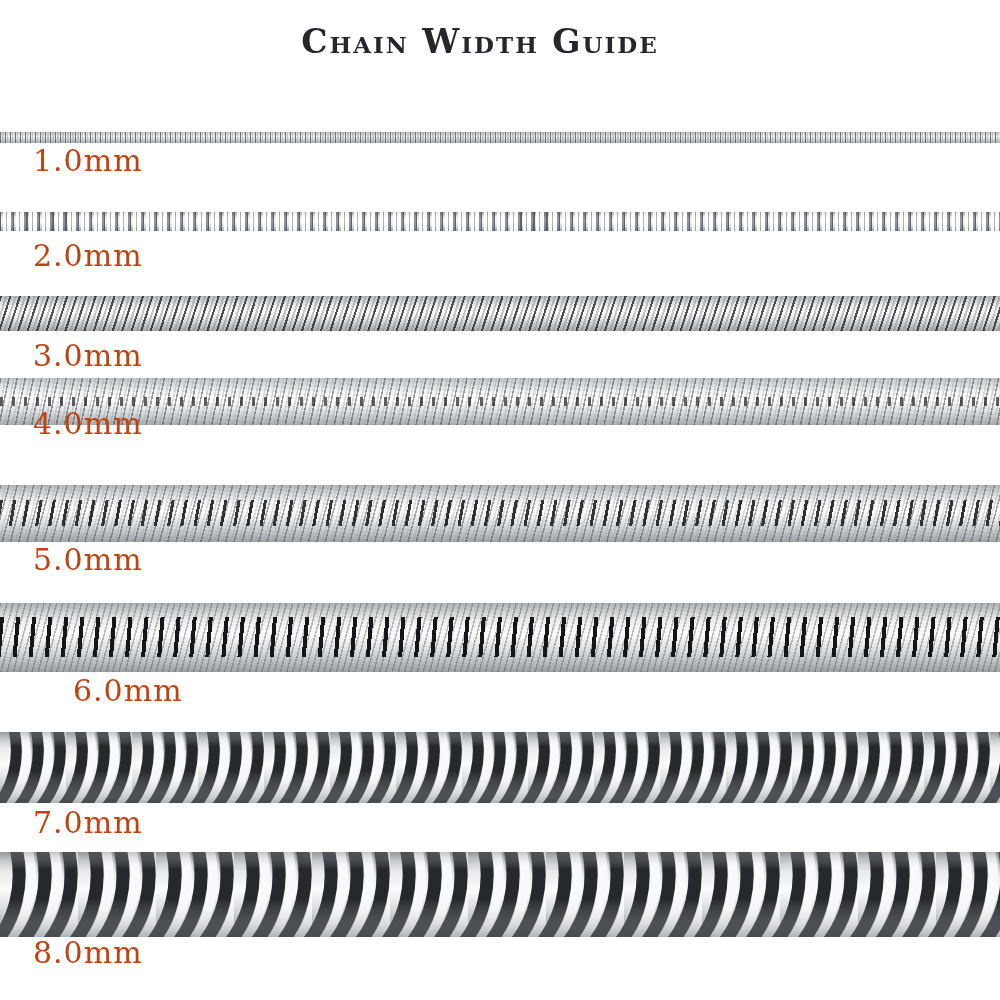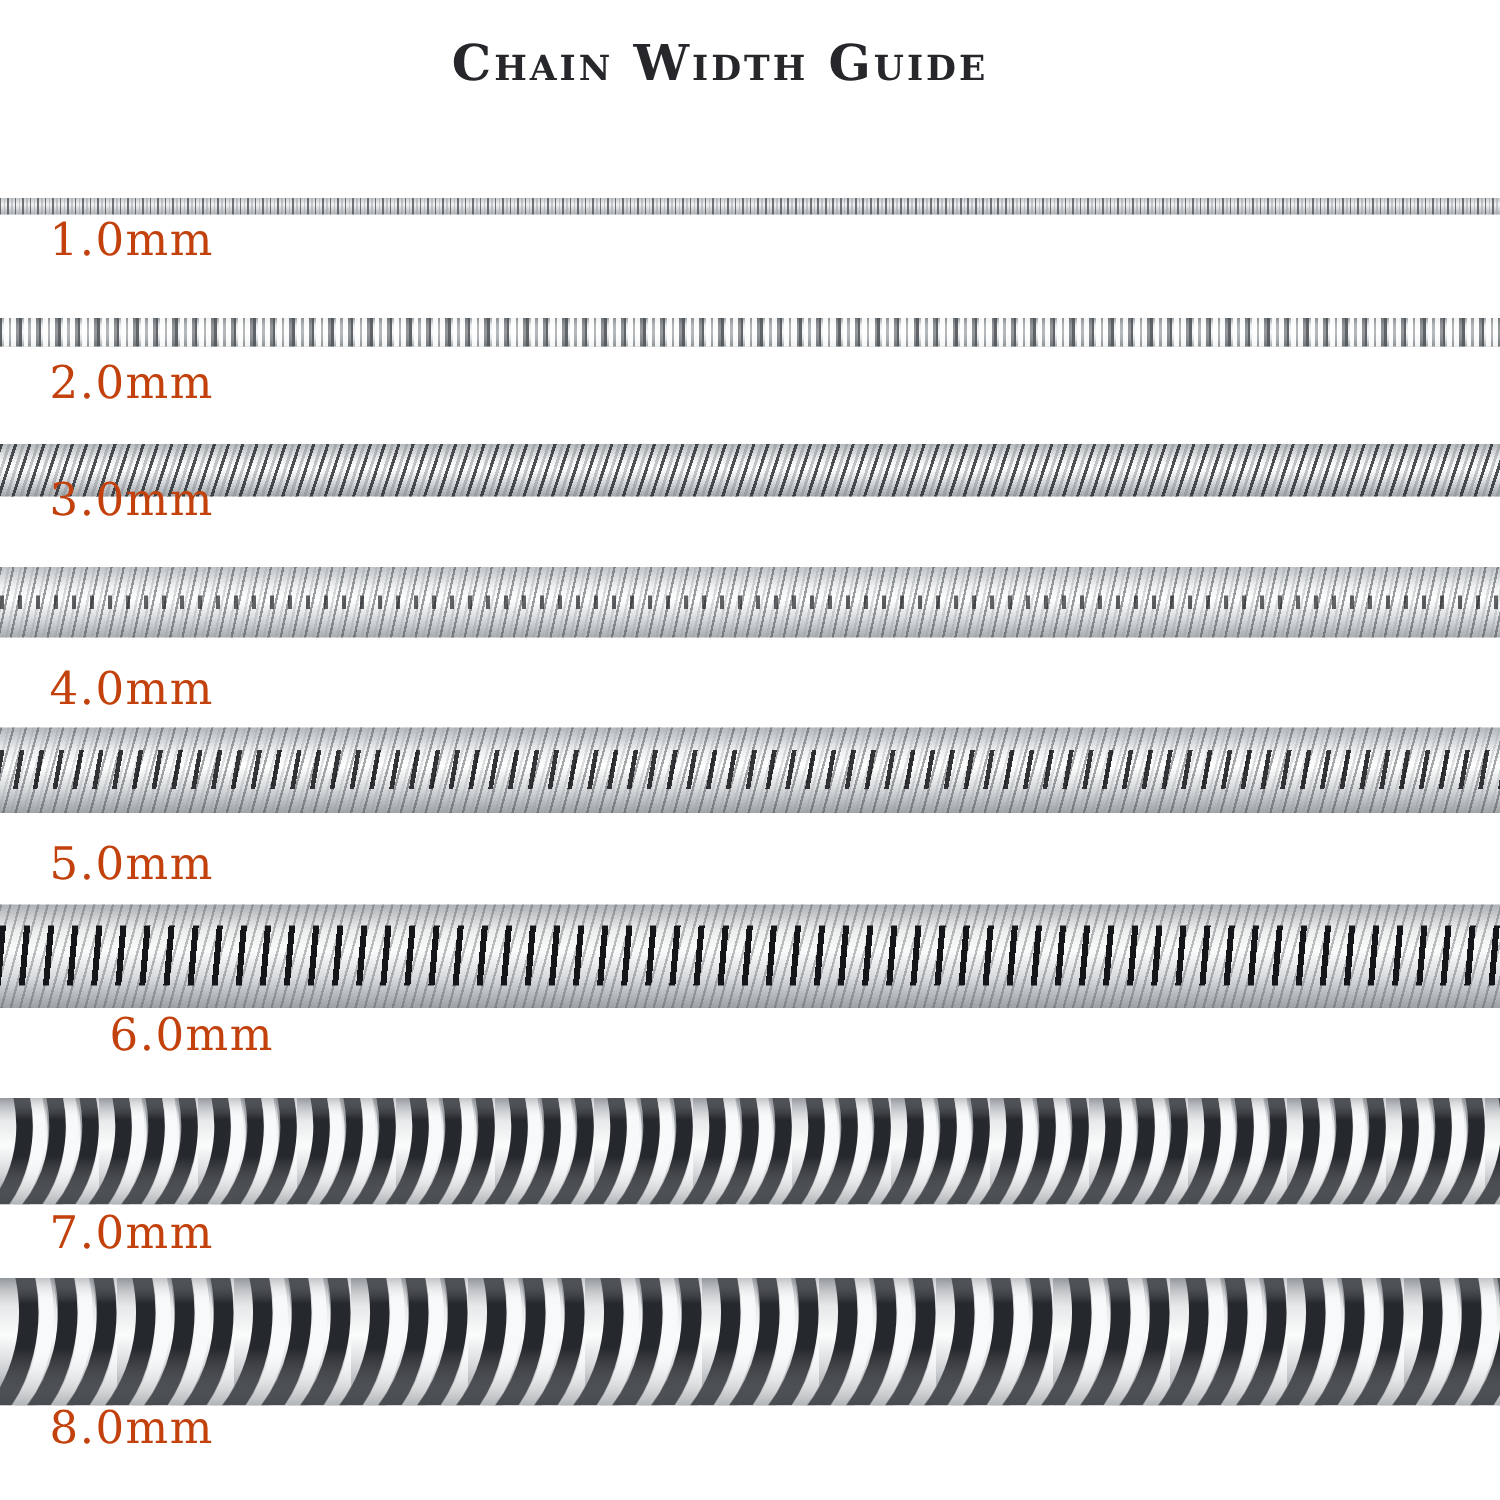--- a/index.html
+++ b/index.html
@@ -62,22 +62,22 @@
       repeating-linear-gradient(105deg, rgba(70,75,80,.35) 0 1.5px, rgba(255,255,255,0) 1.5px 6px),
       linear-gradient(180deg,#aeb2b5 0%,#eceded 25%,#fafbfb 45%,#d9dcde 70%,#9da1a4 100%);
     background-size:100% 58%, auto, auto;
     background-position:0 50%, 0 0, 0 0;
     background-repeat:no-repeat, repeat, repeat;
   }
   
   .chain-7{top:732px;height:71px;}
   .chain-8{top:852px;height:85px;}
   .chain svg{display:block;}
-  .label-1{top:144px;} .label-2{top:239px;} .label-3{top:317px;} .label-4{top:443px;}
-  .label-5{top:560px;} .label-6{top:674px;margin-left:40px;} .label-7{top:806px;} .label-8{top:936px;}
+  .label-1{top:144px;} .label-2{top:239px;} .label-3{top:339px;} .label-4{top:407px;}
+  .label-5{top:543px;} .label-6{top:674px;margin-left:40px;} .label-7{top:806px;} .label-8{top:936px;}
 </style>
 </head>
 <body>
 
 <div id="stage">
 
   <div class="title">Chain Width Guide</div>
 
   <div class="chain chain-1"></div>
   <div class="label label-1">1.0mm</div>

